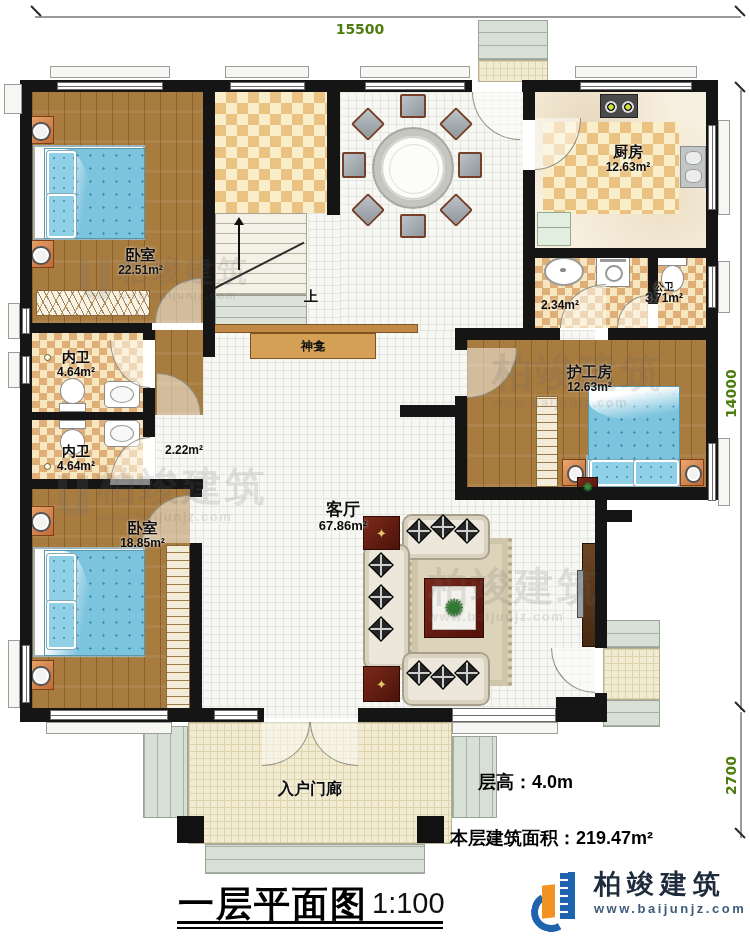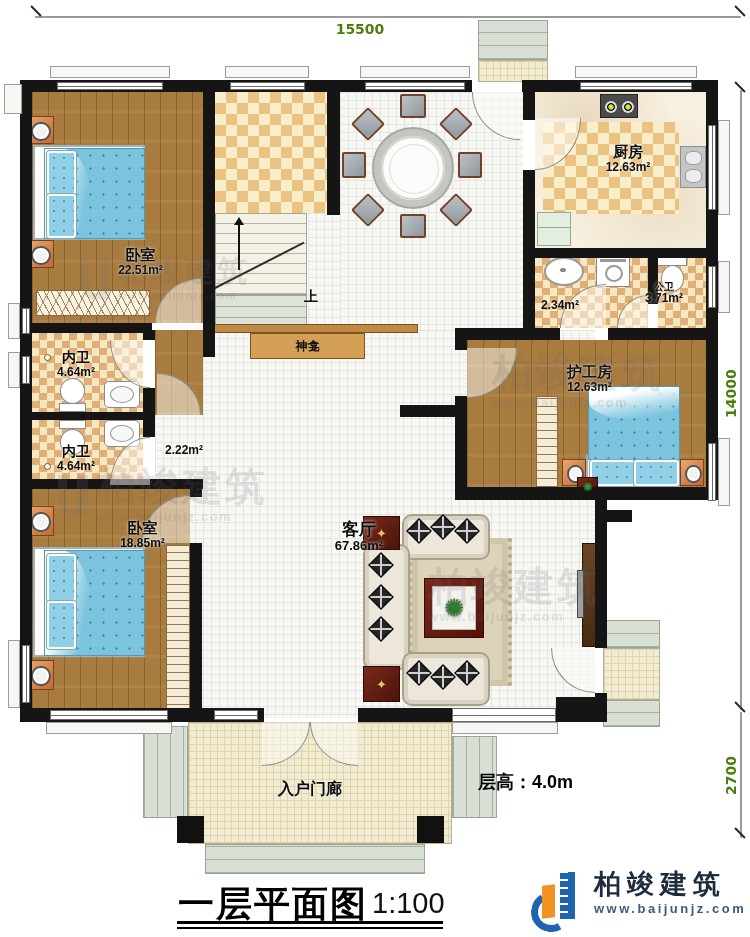--- a/index.html
+++ b/index.html
@@ -126,21 +126,21 @@
   <div class="steps-h" style="left:205px;top:844px;width:220px;height:30px;"></div>
   <div class="column" style="left:177px;top:816px;width:27px;height:27px;"></div>
   <div class="column" style="left:417px;top:816px;width:27px;height:27px;"></div>
 
   <div class="stairs-upper" style="left:215px;top:213px;width:92px;height:82px;"></div>
   <div class="stairs-lower" style="left:215px;top:295px;width:92px;height:35px;"></div>
   <div class="breakline" style="left:213px;top:288px;"></div>
   <div class="stair-arrow" style="left:238px;top:222px;height:48px;"></div>
 
   <div class="shrinebar" style="left:213px;top:324px;width:205px;height:9px;"></div>
-  <div class="shrinebox" style="left:250px;top:333px;width:115px;height:26px;">
+  <div class="shrinebox" style="left:250px;top:333px;width:126px;height:26px;">
     <span>神龛</span>
   </div>
 
   <div class="hatch-clothes" style="left:36px;top:290px;width:114px;height:26px;"></div>
   <div class="bedframe" style="left:33px;top:145px;width:112px;height:95px;"></div>
   <div class="bedmat sheet-left" style="left:44px;top:148px;width:99px;height:89px;"></div>
   <div class="pillow" style="left:47px;top:151px;width:25px;height:40px;"></div>
   <div class="pillow" style="left:47px;top:194px;width:25px;height:40px;"></div>
   <div class="nstand" style="left:25px;top:116px;width:29px;height:28px;"></div>
   <div class="nstand" style="left:25px;top:240px;width:29px;height:28px;"></div>
@@ -350,21 +350,21 @@
     <span class="rarea">2.22m²</span>
   </div>
   <div class="rlabel" style="left:90px;top:520px;width:105px;">
     <span class="rname">卧室</span>
     <span class="rarea">18.85m²</span>
   </div>
   <div class="rlabel" style="left:542px;top:364px;width:95px;">
     <span class="rname">护工房</span>
     <span class="rarea">12.63m²</span>
   </div>
-  <div class="rlabel" style="left:293px;top:520px;width:100px;margin-left:16px;">
+  <div class="rlabel" style="left:293px;top:500px;width:100px;">
     <span class="rname" style="font-size:17px;">客厅</span>
     <span class="rarea" style="font-size:13px;">67.86m²</span>
   </div>
   <div class="rlabel" style="left:240px;top:780px;width:140px;">
     <span class="rname" style="font-size:16px;">入户门廊</span>
   </div>
 
   <div class="dimline" style="left:35px;top:16px;width:706px;height:1.5px;"></div>
   <div class="dimtick" style="left:29px;top:10px;"></div>
   <div class="dimtick" style="left:733px;top:10px;"></div>
@@ -374,20 +374,23 @@
   <div class="dimtick" style="left:733px;top:86px;"></div>
   <div class="dimtick" style="left:733px;top:706px;"></div>
   <div class="dimlabel vtext" style="left:723px;top:366px;height:56px;">14000</div>
 
   <div class="dimline" style="left:740px;top:712px;width:1.5px;height:126px;"></div>
   <div class="dimtick" style="left:733px;top:832px;"></div>
   <div class="dimlabel vtext" style="left:723px;top:752px;height:48px;">2700</div>
 
   <div class="stat" style="left:478px;top:770px;">
     <span>层高：</span><span>4.0m</span>
+  </div>
+  <div class="stat" style="left:450px;top:826px;">
+    <span>本层建筑面积：</span><span>219.47m²</span>
   </div>
 
   <div class="title-cn" style="left:178px;top:880px;">一层平面图</div>
   <div class="title-scale" style="left:372px;top:887px;">1:100</div>
   <div class="title-line" style="left:177px;top:921px;width:266px;height:3px;"></div>
   <div class="title-line" style="left:177px;top:927px;width:266px;height:1.5px;"></div>
 
   <div class="logo" style="left:533px;top:868px;">
     <div class="logo-icon">
       <div class="swoosh"></div>

